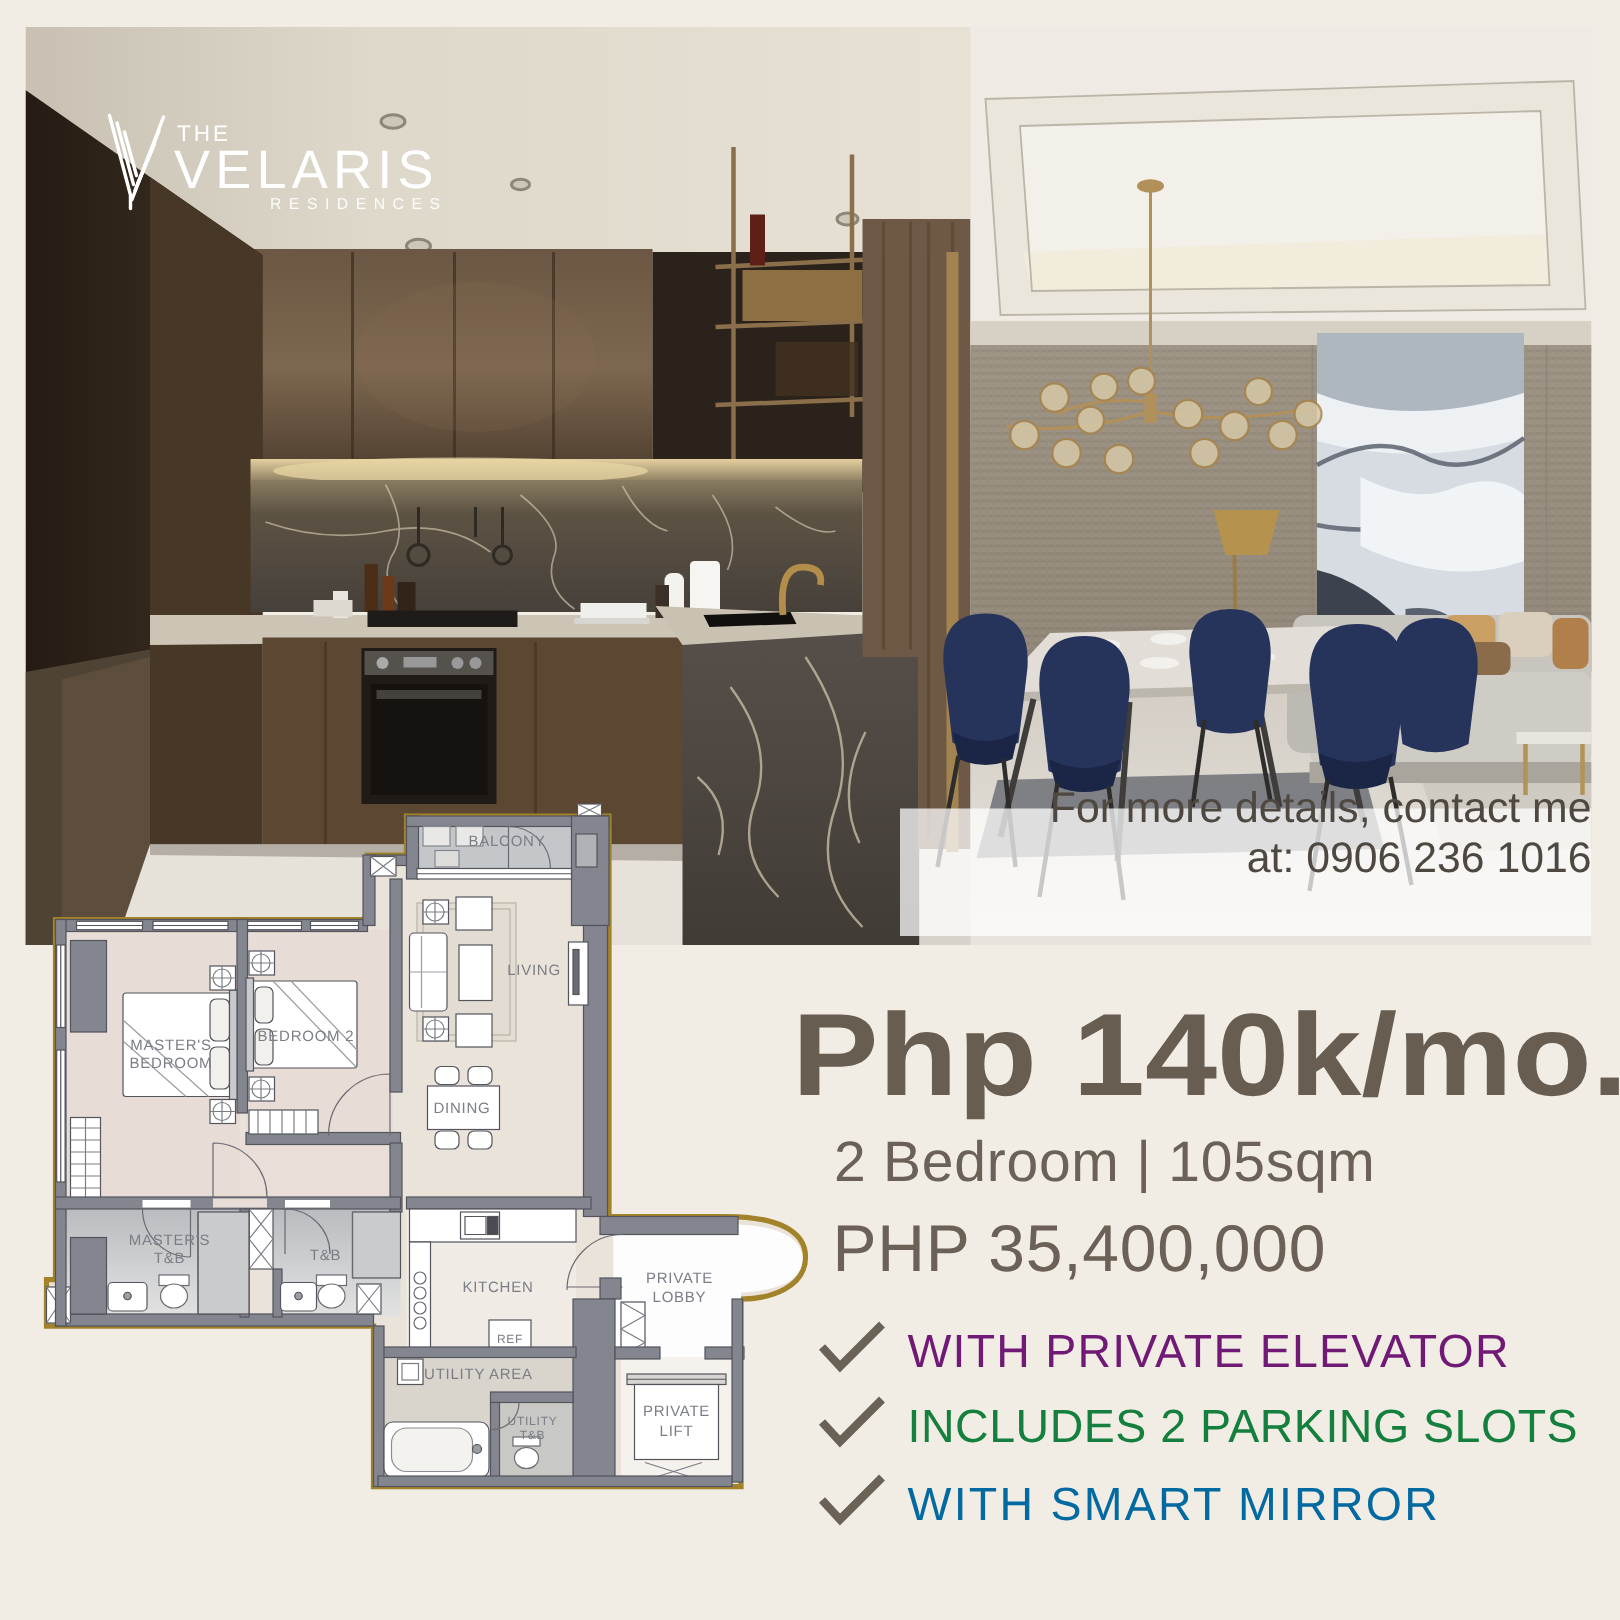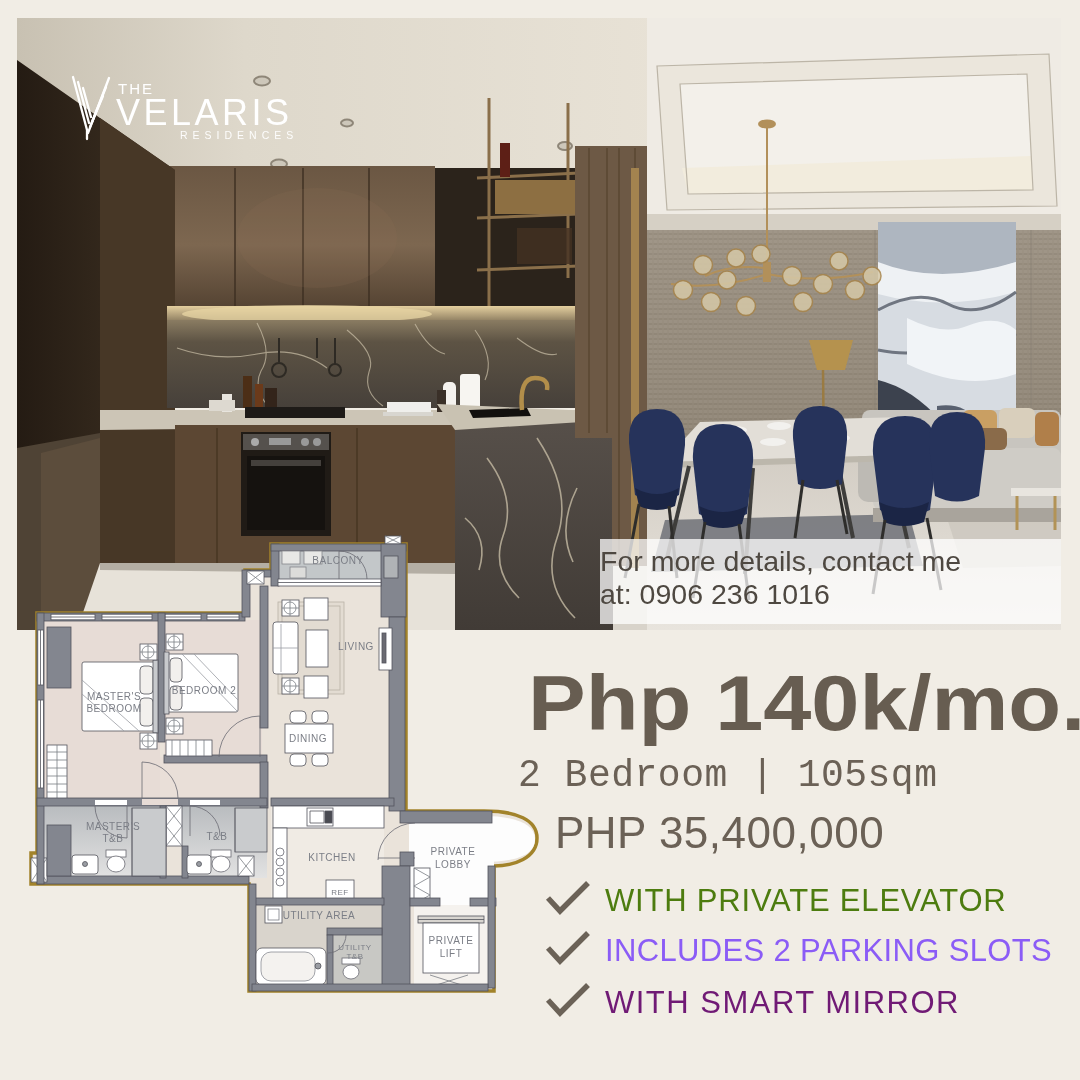--- a/index.html
+++ b/index.html
@@ -304,21 +304,21 @@
     <path d="M41,3 L20,58"></path>
     <path d="M38,12 L22,52"></path>
     <path d="M35,21 L24,47"></path>
   </g>
   <text x="50" y="19" font-family="Liberation Sans, sans-serif" font-size="15" letter-spacing="2" fill="#fff">THE</text>
   <text x="48" y="50" font-family="Liberation Sans, sans-serif" font-size="36" letter-spacing="3.5" fill="#fff">VELARIS</text>
   <text x="112" y="64" font-family="Liberation Sans, sans-serif" font-size="10.5" letter-spacing="5" fill="#fff" opacity="0.95">RESIDENCES</text>
 </svg>
 </div>
 
-<div class="abs" style="left:600px;top:545px;width:461px;text-align:left;font-size:28.5px;color:#4e4841;line-height:33px;">For more details, contact me<br>at: 0906 236 1016</div>
+<div class="abs" style="left:600px;top:523px;width:461px;text-align:right;font-size:28.5px;color:#4e4841;line-height:33px;">For more details, contact me<br>at: 0906 236 1016</div>
 
 <div class="abs" id="plan" style="left:19px;top:530px;width:525px;height:475px;">
 <svg width="525" height="475" viewBox="25 530 525 475" font-family="Liberation Sans, sans-serif" fill="none">
 <defs>
   <linearGradient id="tbf" x1="0" y1="0" x2="0" y2="1">
     <stop offset="0" stop-color="#b9bcbf"></stop>
           <stop offset="1" stop-color="#e2e2e2"></stop>
   </linearGradient>
 </defs>
 
@@ -592,30 +592,30 @@
   <text x="457" y="957">LIFT</text>
   <text x="346" y="895" font-size="8">REF</text>
   <text x="361" y="950" font-size="8">UTILITY</text>
   <text x="361" y="959" font-size="8">T&amp;B</text>
 </g>
 </svg>
 </div>
 
 <div class="abs" style="left:528px;top:658px;font-size:78px;font-weight:bold;color:#675d51;transform:scaleX(1.108);transform-origin:left top;white-space:nowrap;">Php 140k/mo.</div>
 
-<div class="abs" style="left:518px;top:754px;font-size:38px;color:#6b6156;letter-spacing:0.5px;white-space:nowrap;font-family:Liberation Mono, monospace;">2 Bedroom | 105sqm</div>
+<div class="abs" style="left:556px;top:754px;font-size:38px;color:#6b6156;letter-spacing:0.5px;white-space:nowrap;">2 Bedroom | 105sqm</div>
 
 <div class="abs" style="left:555px;top:808px;font-size:44px;font-weight:normal;color:#6b6156;letter-spacing:0.5px;white-space:nowrap;">PHP 35,400,000</div>
 
 <div id="checks">
 <svg class="abs" style="left:544px;top:880px;" width="48" height="38" viewBox="0 0 48 38">
   <path d="M4,18 L16,31 L44,3" stroke="#6b6257" stroke-width="5.5" fill="none"></path>
 </svg>
-<div class="abs" style="left:605px;top:883px;font-size:31px;letter-spacing:0.8px;color:#4d7c0f;white-space:nowrap;">WITH PRIVATE ELEVATOR</div>
+<div class="abs" style="left:605px;top:883px;font-size:31px;letter-spacing:0.8px;color:#701a75;white-space:nowrap;">WITH PRIVATE ELEVATOR</div>
 <svg class="abs" style="left:544px;top:930px;" width="48" height="38" viewBox="0 0 48 38">
   <path d="M4,18 L16,31 L44,3" stroke="#6b6257" stroke-width="5.5" fill="none"></path>
 </svg>
-<div class="abs" style="left:605px;top:933px;font-size:31px;letter-spacing:0.35px;color:#8b5cf6;white-space:nowrap;">INCLUDES 2 PARKING SLOTS</div>
+<div class="abs" style="left:605px;top:933px;font-size:31px;letter-spacing:0.35px;color:#15803d;white-space:nowrap;">INCLUDES 2 PARKING SLOTS</div>
 <svg class="abs" style="left:544px;top:982px;" width="48" height="38" viewBox="0 0 48 38">
   <path d="M4,18 L16,31 L44,3" stroke="#6b6257" stroke-width="5.5" fill="none"></path>
 </svg>
-<div class="abs" style="left:605px;top:985px;font-size:31px;letter-spacing:1.5px;color:#701a75;white-space:nowrap;">WITH SMART MIRROR</div>
+<div class="abs" style="left:605px;top:985px;font-size:31px;letter-spacing:1.5px;color:#0369a1;white-space:nowrap;">WITH SMART MIRROR</div>
 </div>
 
 </body></html>

